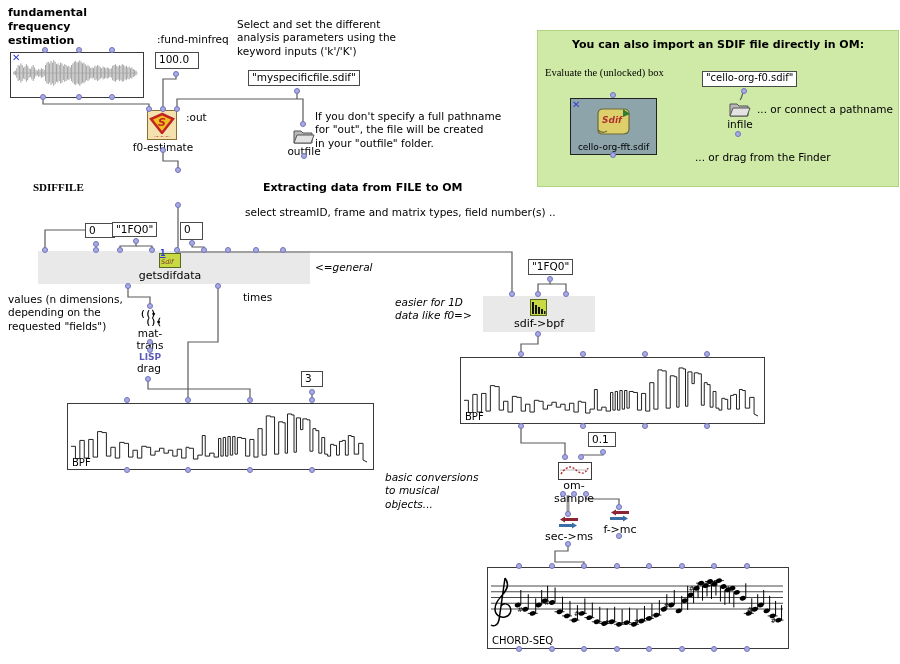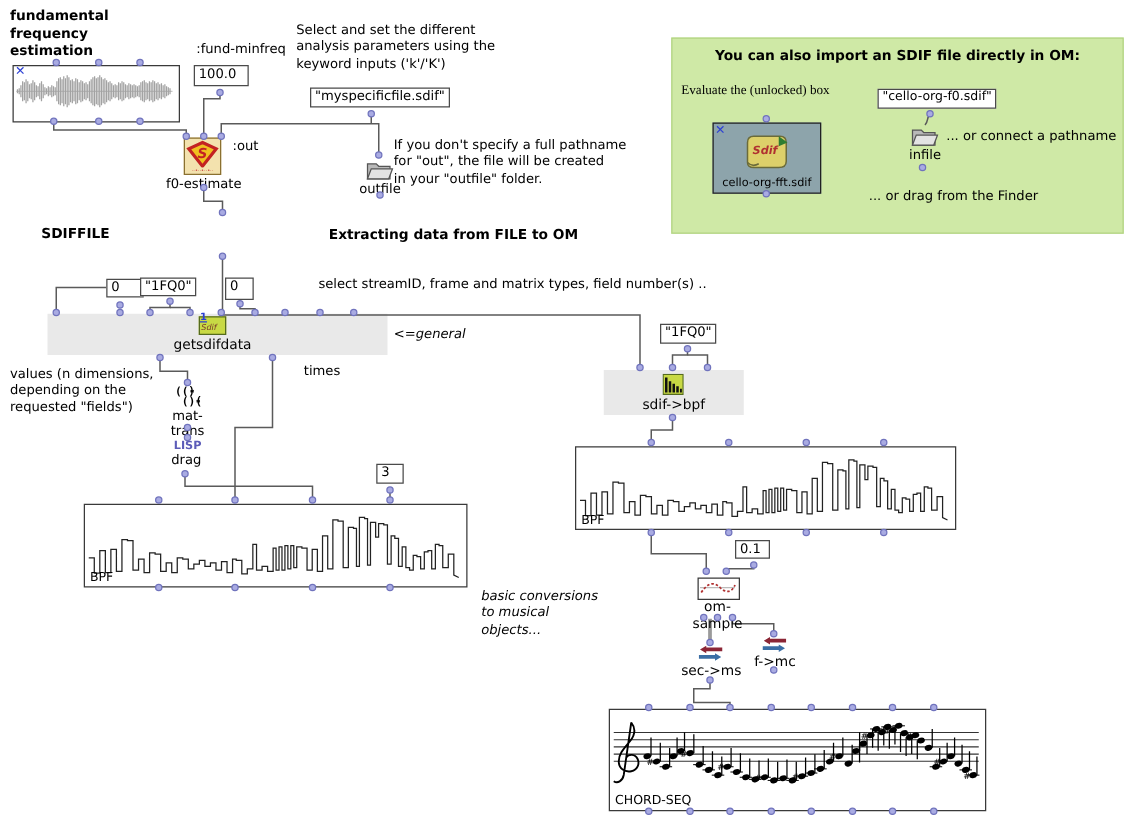--- a/index.html
+++ b/index.html
@@ -189,26 +189,26 @@
 in your "outfile" folder.</div>
 
   <div class="iconbox" style="left:292px;top:127px;">
     <svg width="23" height="17">
       <path d="M2,4 h7 l2,2 h9 v10 h-18 z" fill="#b9b9b9" stroke="#555" stroke-width="1"></path>
       <path d="M2,16 l3,-8 h17 l-3,8 z" fill="#e3e3e3" stroke="#555" stroke-width="1"></path>
     </svg>
   </div>
   <div class="cap" style="left:286px;top:145px;width:36px;">outfile</div>
 
-  <div class="comment bold" style="left:33px;top:180px;">SDIFFILE</div>
+  <div class="comment bold" style="left:33px;top:180px;font-family:Liberation Serif, serif;">SDIFFILE</div>
 
 
   <div class="comment bold" style="left:263px;top:181px;">Extracting data from FILE to OM</div>
 
-  <div class="comment" style="left:245px;top:221px;width:330px;text-align:center;">select streamID, frame and matrix types, field number(s) ..</div>
+  <div class="comment" style="left:245px;top:206px;width:330px;">select streamID, frame and matrix types, field number(s) ..</div>
 
   <div class="vbox" style="left:85px;top:223px;width:22px;height:13px;">0</div>
   <div class="vbox" style="left:112px;top:222px;height:13px;">"1FQ0"</div>
   <div class="vbox" style="left:180px;top:222px;width:15px;height:16px;">0</div>
 
   <div class="iconbox" style="left:159px;top:253px;width:22px;height:15px;background:#c8d944;border:1px solid #556b1f;box-sizing:border-box;">
     <span style="position:absolute;left:1px;top:4px;font-size:6.5px;font-style:italic;color:#7a3a2a;">Sdif</span>
     <span style="position:absolute;left:0px;top:-5px;color:#2b3fd4;font-weight:bold;font-size:8px;text-decoration:underline;">1</span>
   </div>
   <div class="cap" style="left:130px;top:269px;width:80px;font-size:11px;">getsdifdata</div>
@@ -258,20 +258,22 @@
     <svg width="23" height="17">
       <path d="M2,4 h7 l2,2 h9 v10 h-18 z" fill="#b9b9b9" stroke="#555" stroke-width="1"></path>
       <path d="M2,16 l3,-8 h17 l-3,8 z" fill="#e3e3e3" stroke="#555" stroke-width="1"></path>
     </svg>
   </div>
   <div class="cap" style="left:724px;top:118px;width:32px;">infile</div>
   <div class="comment" style="left:757px;top:103px;">... or connect a pathname</div>
   <div class="comment" style="left:695px;top:151px;">... or drag from the Finder</div>
 
   <div class="vbox" style="left:528px;top:259px;height:14px;">"1FQ0"</div>
+  <div class="comment italic" style="left:395px;top:296px;width:100px;">easier for 1D
+data like f0=&gt;</div>
 
   <div class="iconbox" style="left:530px;top:299px;">
     <svg width="17" height="17">
       <rect x="0.5" y="0.5" width="16" height="16" fill="#c8d944" stroke="#556b1f"></rect>
       <rect x="2" y="3" width="2" height="12" fill="#111"></rect>
       <rect x="5" y="6" width="2" height="9" fill="#111"></rect>
       <rect x="8" y="8" width="2" height="7" fill="#111"></rect>
       <rect x="11" y="10" width="2" height="5" fill="#111"></rect>
       <rect x="14" y="12" width="1.5" height="3" fill="#111"></rect>
     </svg>

